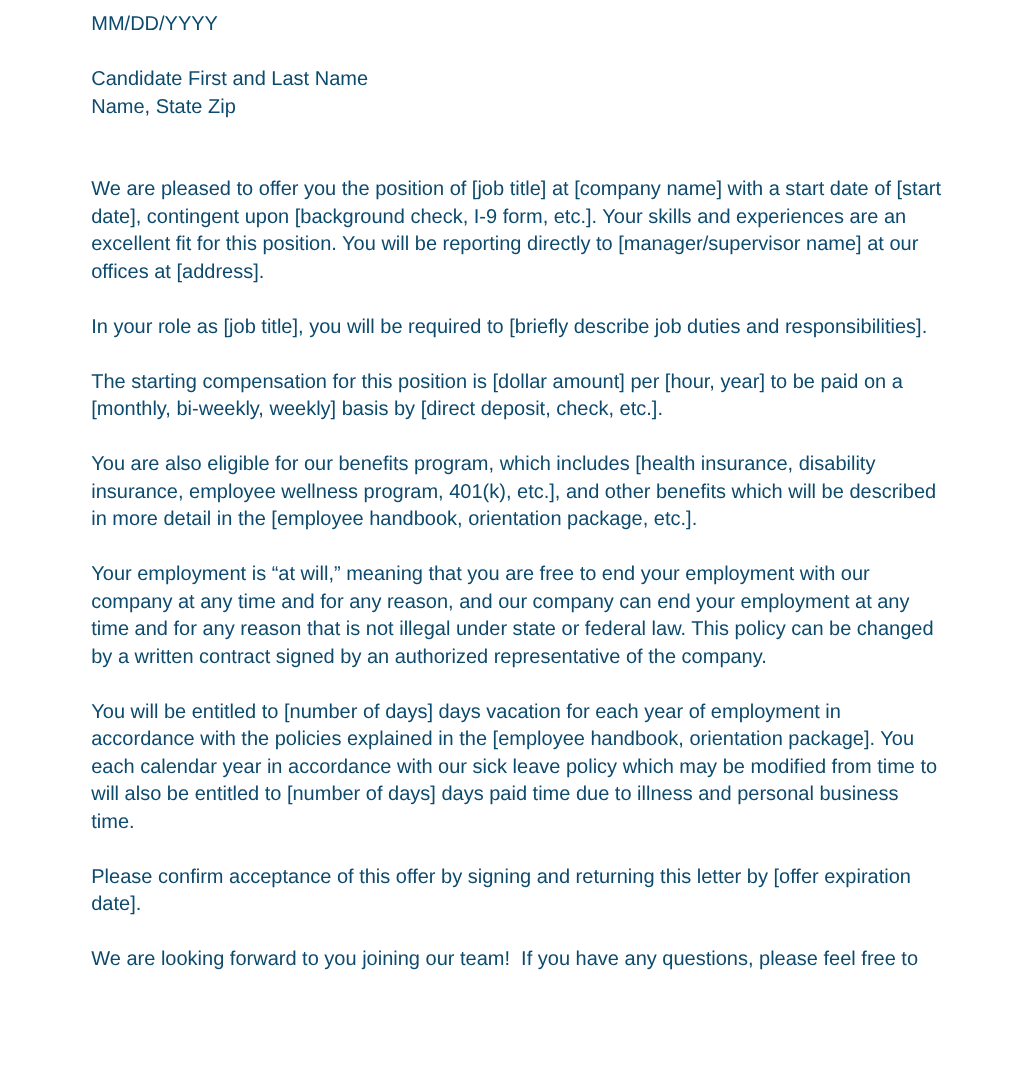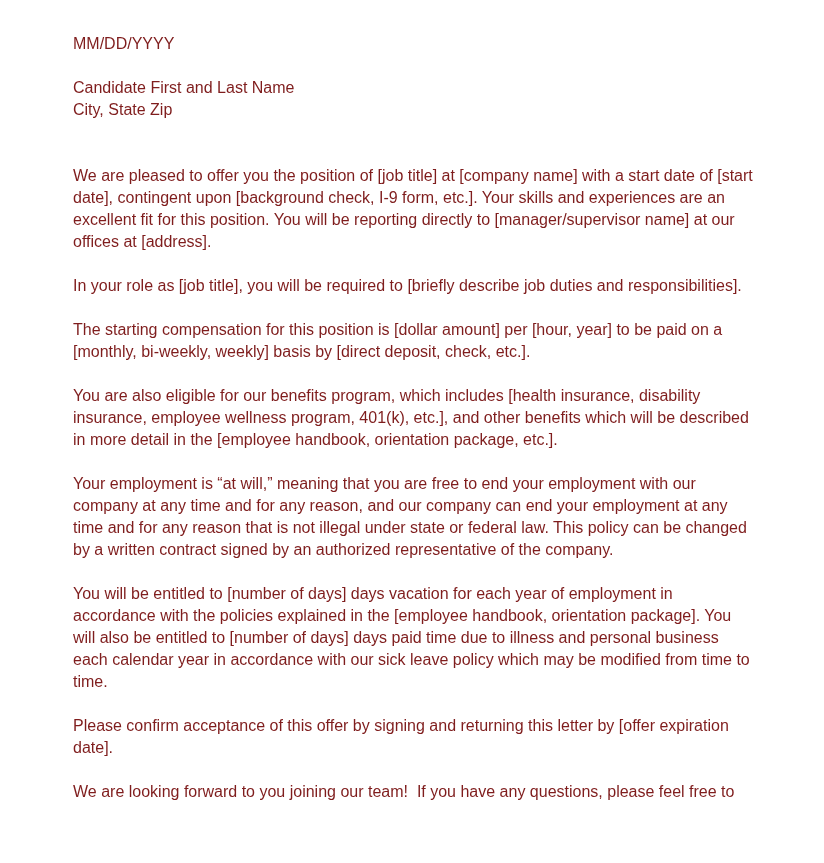--- a/index.html
+++ b/index.html
@@ -1,34 +1,34 @@
 <!DOCTYPE html>
 <html><head>
   <meta charset="utf-8">
   <style>
     html, body { margin: 0; padding: 0; background: #ffffff; }
     body { width: 824px; height: 863px; overflow: hidden; position: relative; }
     .page {
       position: absolute; left: 73px; top: 9px; width: 740px;
       font-family: "Liberation Sans", sans-serif;
-      font-size: 16px; line-height: 22px; color: #7f1d1d; margin-top: 24px;
+      font-size: 16px; line-height: 22px; color: #0c4a6e;
     }
     .line { display: block; white-space: pre; height: 22px; }
     .gap { height: 22px; }
   </style>
 </head>
 <body>
 
 <div class="page">
   <span class="line">MM/DD/YYYY</span>
   <div class="gap"></div>
 
   <div>
     <span class="line">Candidate First and Last Name</span>
-    <span class="line">City, State Zip</span>
+    <span class="line">Name, State Zip</span>
   </div>
   <div class="gap"></div>
 
   <div class="gap"></div>
 
   <div id="paragraphs">
       <div>
         <span class="line">We are pleased to offer you the position of [job title] at [company name] with a start date of [start</span>
         <span class="line">date], contingent upon [background check, I-9 form, etc.]. Your skills and experiences are an</span>
         <span class="line">excellent fit for this position. You will be reporting directly to [manager/supervisor name] at our</span>
@@ -53,22 +53,22 @@
       <div>
         <span class="line">Your employment is “at will,” meaning that you are free to end your employment with our</span>
         <span class="line">company at any time and for any reason, and our company can end your employment at any</span>
         <span class="line">time and for any reason that is not illegal under state or federal law. This policy can be changed</span>
         <span class="line">by a written contract signed by an authorized representative of the company.</span>
       </div>
       <div class="gap"></div>
       <div>
         <span class="line">You will be entitled to [number of days] days vacation for each year of employment in</span>
         <span class="line">accordance with the policies explained in the [employee handbook, orientation package]. You</span>
+        <span class="line">each calendar year in accordance with our sick leave policy which may be modified from time to</span>
         <span class="line">will also be entitled to [number of days] days paid time due to illness and personal business</span>
-        <span class="line">each calendar year in accordance with our sick leave policy which may be modified from time to</span>
         <span class="line">time.</span>
       </div>
       <div class="gap"></div>
       <div>
         <span class="line">Please confirm acceptance of this offer by signing and returning this letter by [offer expiration</span>
         <span class="line">date].</span>
       </div>
       <div class="gap"></div>
       <div>
         <span class="line">We are looking forward to you joining our team!  If you have any questions, please feel free to</span>

